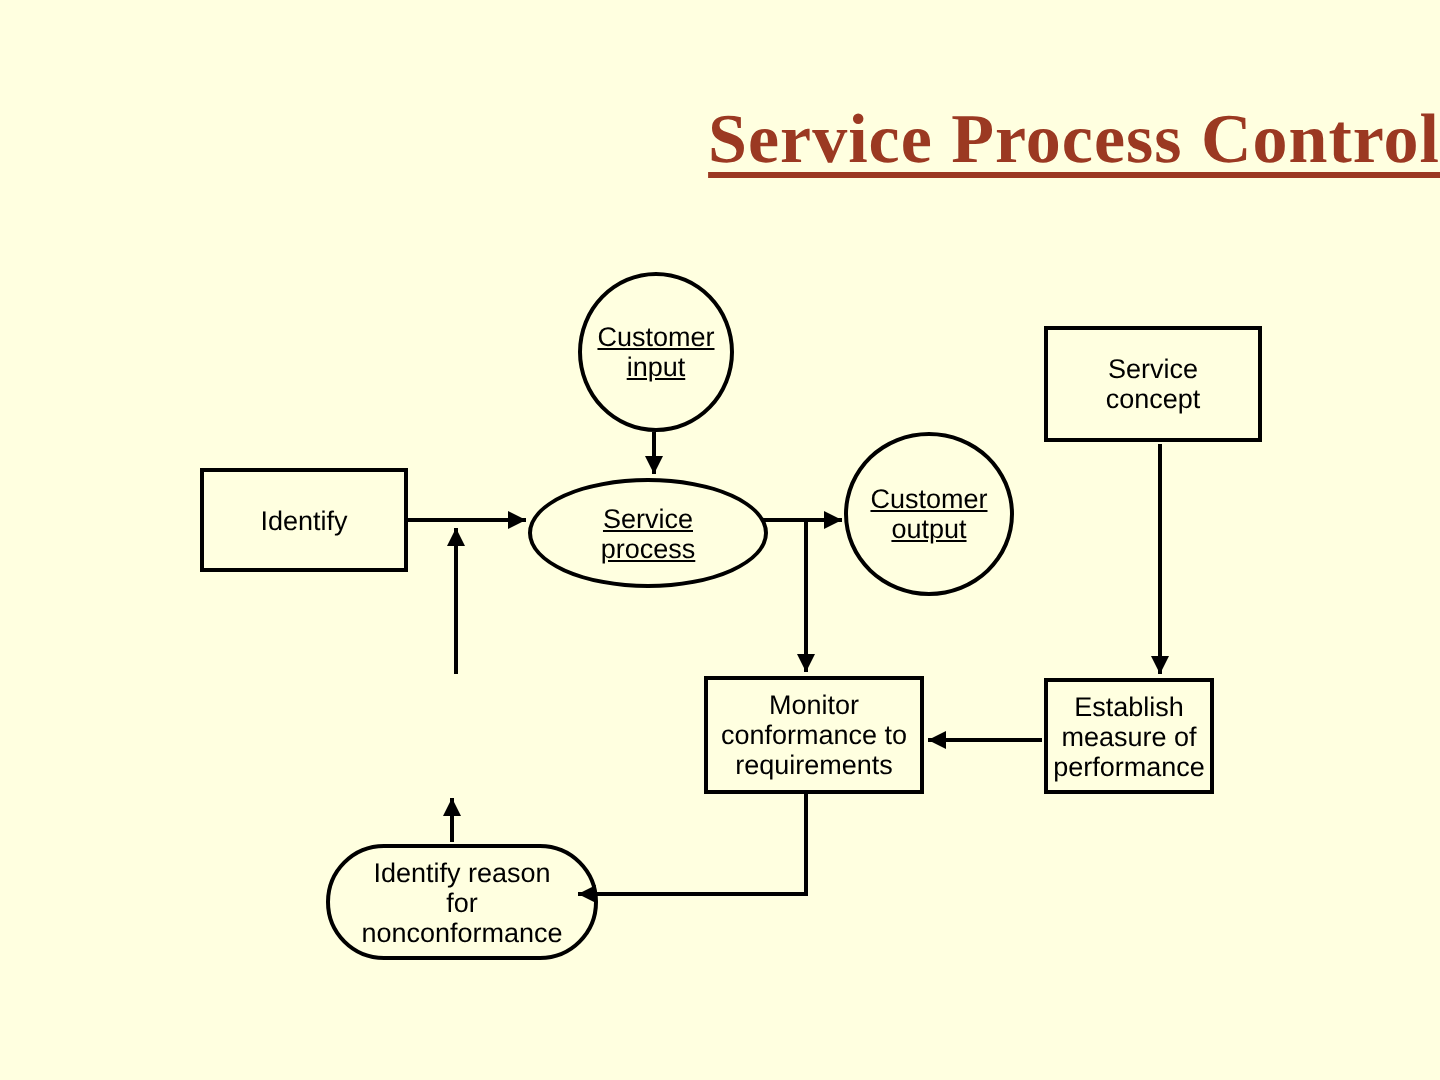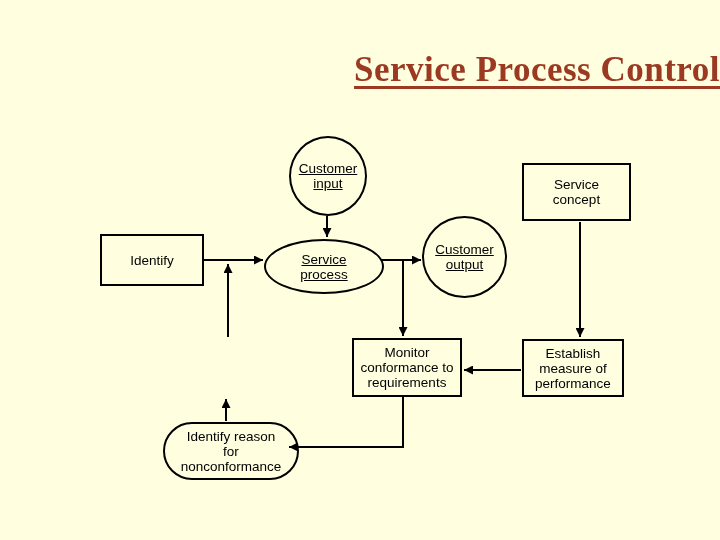--- a/index.html
+++ b/index.html
@@ -61,21 +61,21 @@
   .node.ellipse{ border-radius:50%;text-decoration:underline; }
 
   
   #node-customer-input   { left:289px; top:136px; width:78px;  height:80px; }
   #node-service-concept  { left:522px; top:163px; width:109px; height:58px; }
   #node-resources        { left:100px; top:234px; width:104px; height:52px; }
   #node-service-process  { left:264px; top:239px; width:120px; height:55px; }
   #node-customer-output  { left:422px; top:216px; width:85px;  height:82px; }
   #node-take-corrective  { left:164px; top:338px; width:126px; height:57px; }
   #node-monitor          { left:352px; top:338px; width:110px; height:59px; }
-  #node-establish        { left:522px; top:339px; width:102px; height:58px; }
+  #node-establish        { left:522px; top:339px; width:85px; height:58px; }
   #node-identify         { left:163px; top:422px; width:136px; height:58px;border-radius:29px; }
 </style>
 </head>
 <body>
 
 <div class="slide">
 
   <div class="slide-title">Service Process Control</div>
 
   <svg class="edges" width="720" height="540" viewBox="0 0 720 540" xmlns="http://www.w3.org/2000/svg">

